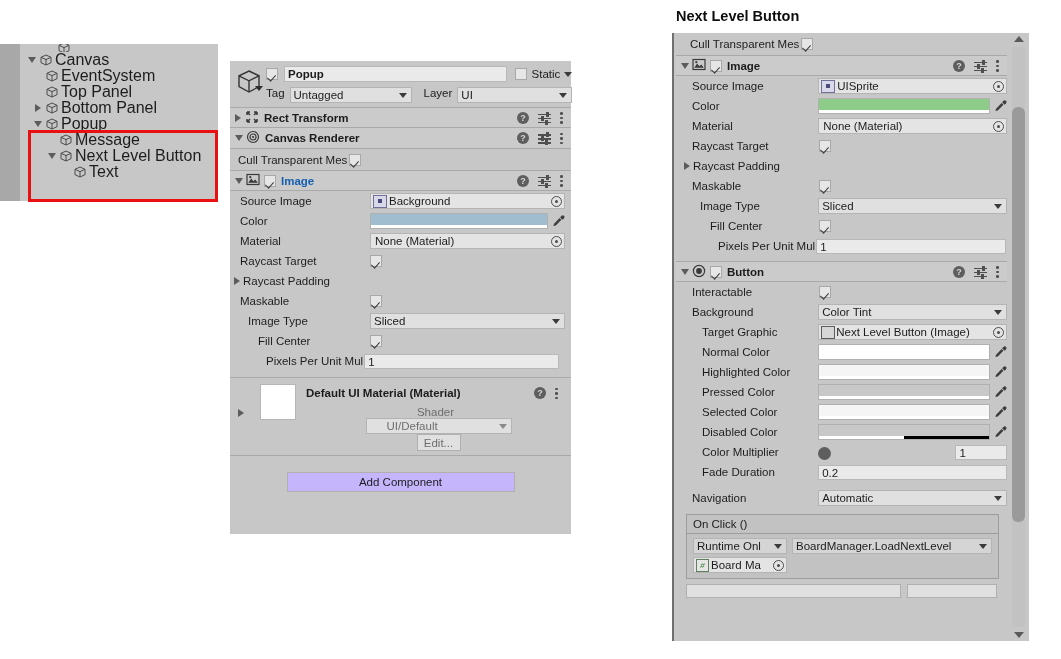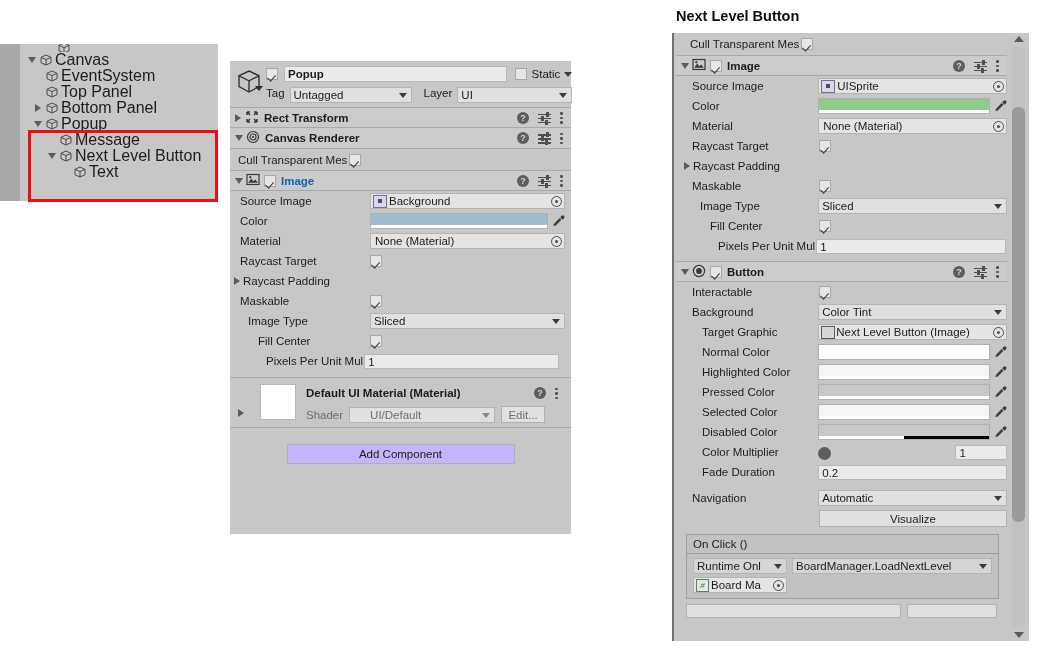--- a/index.html
+++ b/index.html
@@ -382,21 +382,21 @@
           <span style="font-weight:bold;">Default UI Material (Material)</span>
           <span style="margin-left:auto;display:flex;align-items:center;gap:9px;padding-right:6px;">
             <span class="ic-help">?</span>
             <span class="ic-dots">
                 <i></i>
                 <i></i>
                 <i></i>
               </span>
           </span>
         </div>
-        <div style="display:flex;align-items:center;margin-top:4px;">
+        <div style="display:flex;align-items:center;margin-top:4px;flex-direction:column;">
           <span style="color:#6e6e6e;">Shader</span>
           <span class="popupf" style="width:146px;margin-left:6px;color:#6e6e6e;padding-left:20px;"><span>UI/Default</span><i class="arr" style="border-top-color:#8a8a8a;"></i></span>
           <span class="btnwide" style="width:44px;margin-left:6px;color:#6e6e6e;">Edit...</span>
         </div>
       </div>
     </div>
 
     <div class="sep"></div>
 
     <div style="text-align:center;padding-top:16px;">
@@ -628,23 +628,20 @@
       <div class="row" style="padding-left:26px;">
         <span class="lbl" style="width:117px;">Fade Duration</span>
         <span class="field" style="width:190px;background:#eaeaea;">0.2</span>
       </div>
 
       <div class="row" style="padding-left:16px;margin-top:6px;">
         <span class="lbl" style="width:127px;">Navigation</span>
         <span class="popupf" style="width:190px;"><span>Automatic</span><i class="arr"></i></span>
       </div>
 
-      <div class="row" style="padding-left:143px;">
-        <span class="btnwide" style="width:190px;">Visualize</span>
-      </div>
 
       <div class="onclick-box">
         <div class="onclick-hd">On Click ()</div>
         <div style="padding:4px 6px 5px 6px;">
           <div style="display:flex;align-items:center;">
             <span class="popupf" style="width:94px;background:#d5d5d5;"><span>Runtime Onl</span><i class="arr"></i></span>
             <span class="popupf" style="flex:1;margin-left:5px;background:#d5d5d5;"><span>BoardManager.LoadNextLevel</span><i class="arr"></i></span>
           </div>
           <div style="display:flex;align-items:center;margin-top:3px;">
             <span class="objf" style="width:94px;">

